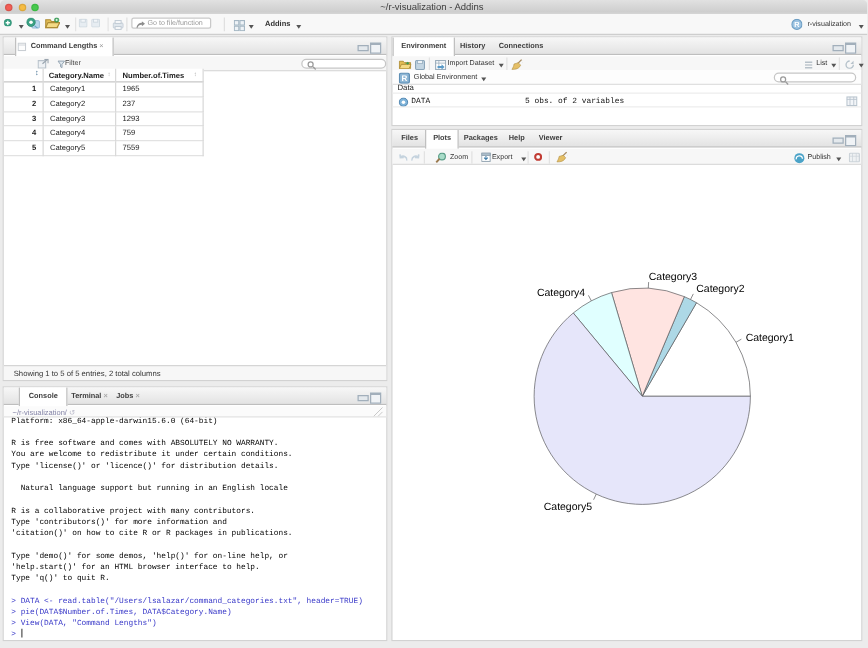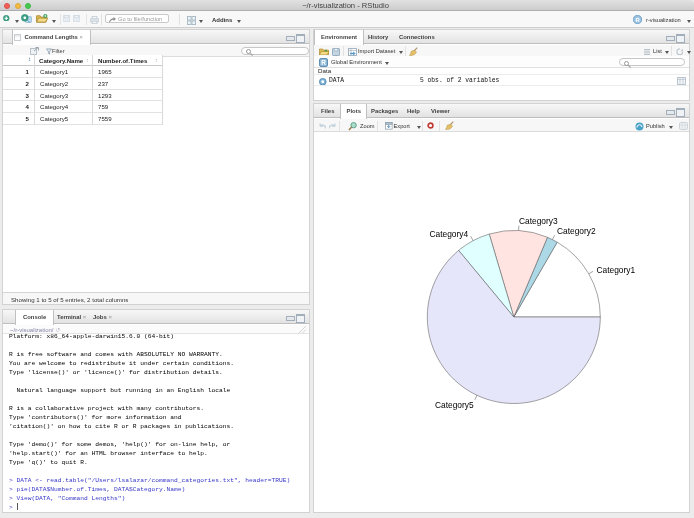--- a/index.html
+++ b/index.html
@@ -30,21 +30,21 @@
 .trow .c1 { position:absolute; left:32px; top:0; width:58px; height:11.8px; border-right:1px solid #d9d9d9; padding:2px 0 0 5px; }
 .trow .c2 { position:absolute; left:90px; top:0; width:70px; height:11.8px; border-right:1px solid #d9d9d9; padding:2px 0 0 5px; }
 </style>
 </head>
 <body>
 
 <div id="titlebar" class="abs">
   <div class="light" style="left:4.4px;background:#f35e56;border:0.5px solid #d8534b;"></div>
   <div class="light" style="left:15px;background:#f6bc43;border:0.5px solid #dba73c;"></div>
   <div class="light" style="left:25.4px;background:#48c94e;border:0.5px solid #3cb944;"></div>
-  <div id="title">~/r-visualization - RStudio</div>
+  <div id="title">~/r-visualization - Addins</div>
 </div>
 
 <div id="toolbar" class="abs">
 
   <svg class="abs" style="left:3px;top:3.5px;" width="6.5" height="6.5" viewBox="0 0 11 11">
     <circle cx="5.5" cy="5.5" r="5" fill="#3aa184" stroke="#2a8a6e" stroke-width="0.8"></circle>
     <path d="M5.5 2.6 V8.4 M2.6 5.5 H8.4" stroke="#fff" stroke-width="1.9"></path>
   </svg>
   <span class="ddarrow abs" style="left:14.5px;top:9px;"></span>
 

